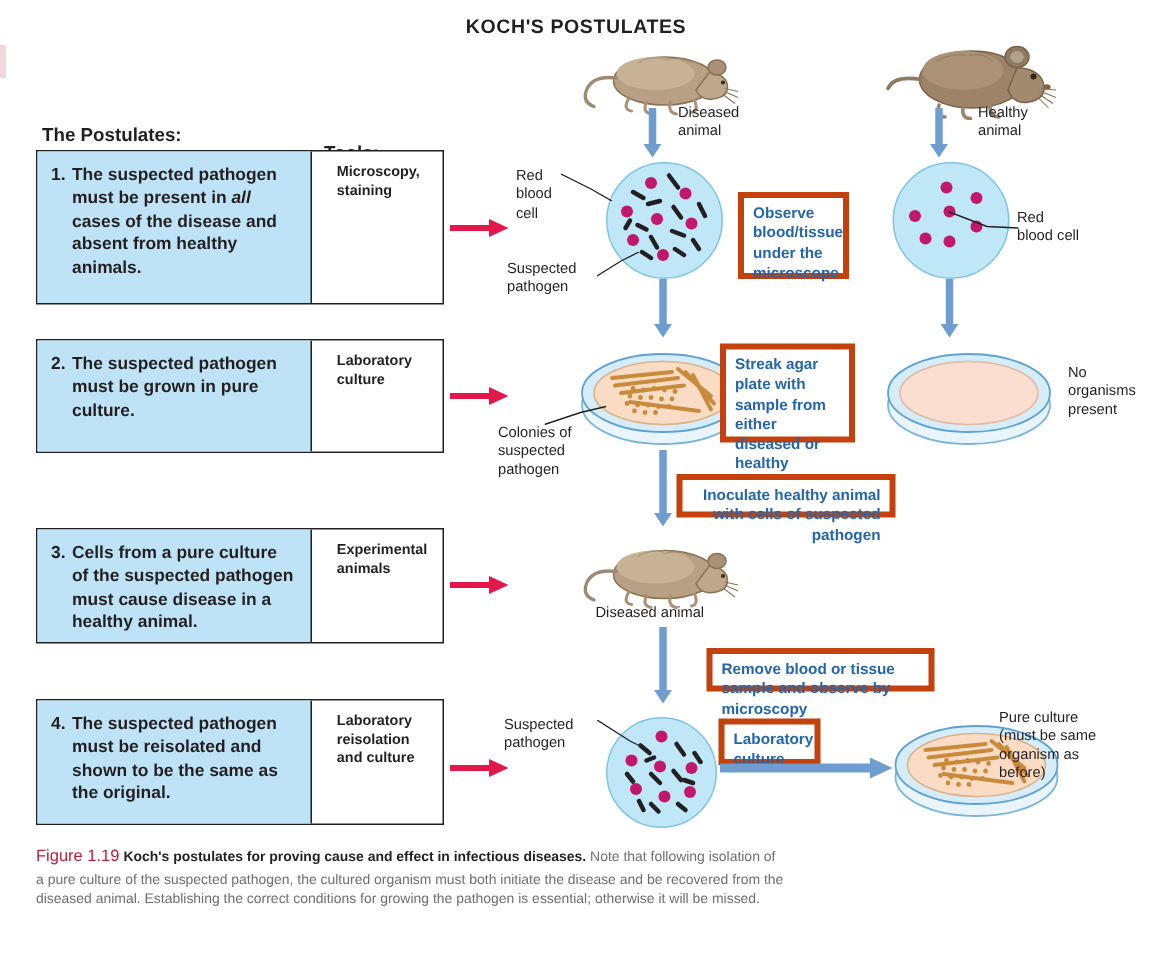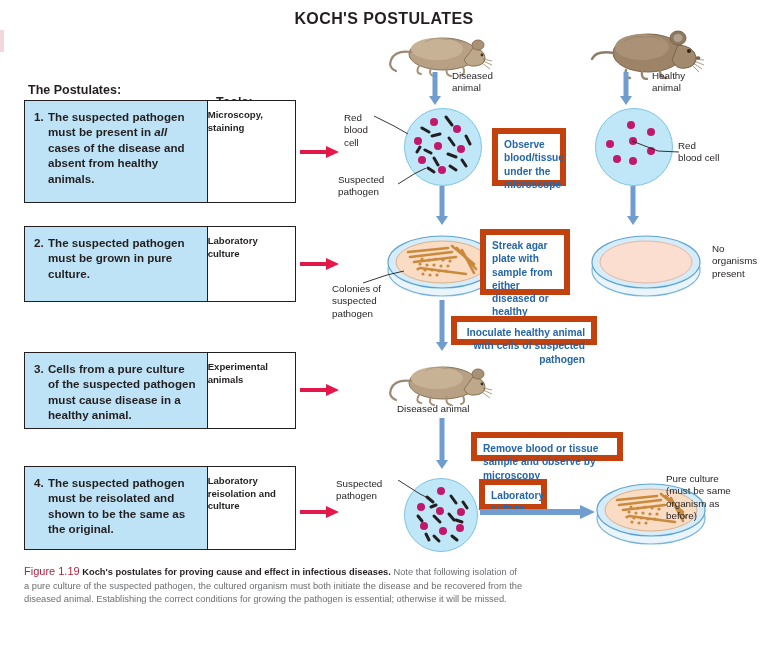--- a/index.html
+++ b/index.html
@@ -10,53 +10,53 @@
     color:#231f20;
     overflow:hidden;
     position:relative;
   }
   #stage{position:absolute;left:0;top:0;width:768px;height:647px;}
   .abs{position:absolute;}
 
   
   .title{
     left:0;top:10px;width:768px;text-align:center;
-    font-size:16px;font-weight:bold;letter-spacing:.4px;color:#231f20;
+    font-size:13px;font-weight:bold;letter-spacing:.4px;color:#231f20;
   }
 
   
   .colhead{font-size:12.5px;font-weight:bold;color:#231f20;}
 
   
   .pbox{border:1.6px solid #231f20;box-sizing:border-box;display:flex;background:#fff;}
   .pbox .statement{
     background:#bfe3f6;
     box-sizing:border-box;
     border-right:1.6px solid #231f20;
     padding:8px 8px 6px 9px;
     font-size:11.6px;font-weight:bold;line-height:1.33;
     display:flex;
   }
   .pbox .num{width:14px;flex:0 0 14px;}
   .pbox .txt{flex:1;}
   .pbox .txt i{font-style:italic;}
   .pbox .tool{
-    box-sizing:border-box;padding:8px 6px 6px 0;
+    box-sizing:border-box;padding:8px 6px 6px 17px;
     font-size:9.6px;font-weight:bold;line-height:1.32;color:#231f20;
   }
 
   
   .redarrow{width:40px;height:14px;}
 
   
   .lbl{font-size:9.8px;line-height:1.26;color:#231f20;}
 
   
   .callout{
-    border:6px solid #c2410c;background:#fff;box-sizing:border-box;
+    border:4px solid #c2410c;background:#fff;box-sizing:border-box;
     color:#2566ab;font-size:10.2px;line-height:1.3;font-weight:bold;
     padding:4px 6px 4px 6px;
   }
 
   
   .bloodcircle{border-radius:50%;background:#bfe7f7;border:1.4px solid #7ec4e4;}
 
   
   .caption{
     left:24px;top:564px;width:500px;

